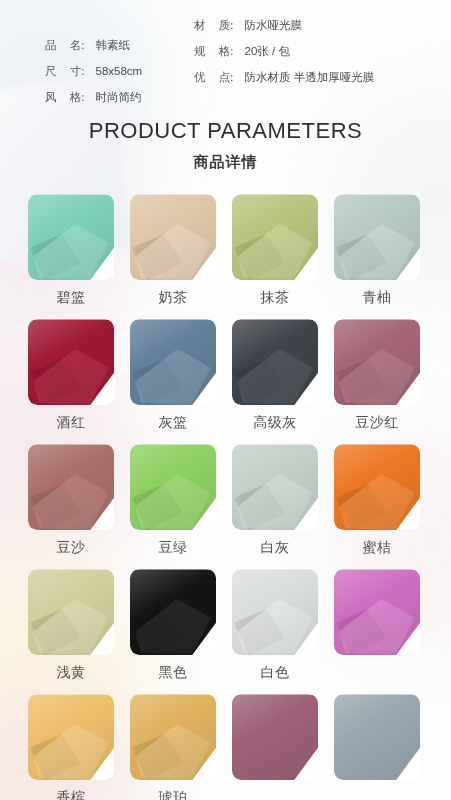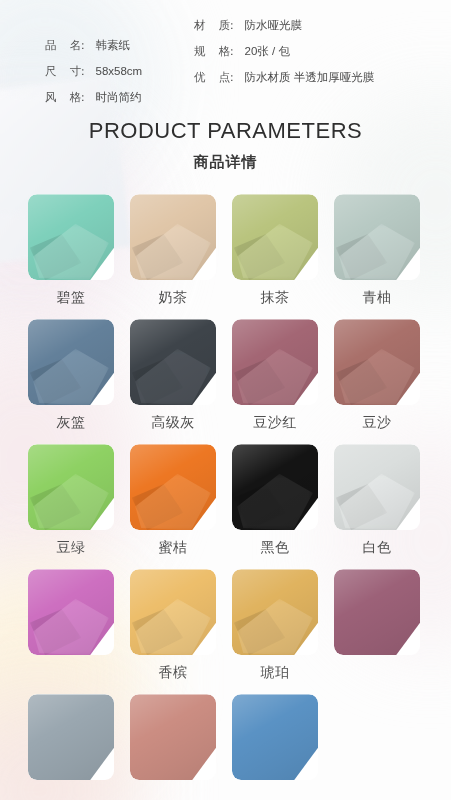--- a/index.html
+++ b/index.html
@@ -287,20 +287,30 @@
           <div class="sheet-body" style="background: rgb(183, 201, 195);">
             <div class="fold-2"></div>
             <div class="fold" style="background: rgb(210, 222, 219); opacity: 0.55;"></div>
           </div>
           <div class="sheen"></div>
         </div>
         <div class="swatch-label">青柚</div>
       </div>
       <div class="cell">
         <div class="swatch">
+          <div class="sheet-body" style="background: rgb(158, 25, 51);">
+            <div class="fold-2"></div>
+            <div class="fold" style="background: rgb(185, 58, 81); opacity: 0.55;"></div>
+          </div>
+          <div class="sheen"></div>
+        </div>
+        <div class="swatch-label">酒红</div>
+      </div>
+      <div class="cell">
+        <div class="swatch">
           <div class="sheet-body" style="background: rgb(99, 128, 154);">
             <div class="fold-2"></div>
             <div class="fold" style="background: rgb(138, 163, 184); opacity: 0.55;"></div>
           </div>
           <div class="sheen"></div>
         </div>
         <div class="swatch-label">灰篮</div>
       </div>
       <div class="cell">
         <div class="swatch">
@@ -337,30 +347,50 @@
           <div class="sheet-body" style="background: rgb(142, 209, 99);">
             <div class="fold-2"></div>
             <div class="fold" style="background: rgb(172, 223, 138); opacity: 0.55;"></div>
           </div>
           <div class="sheen"></div>
         </div>
         <div class="swatch-label">豆绿</div>
       </div>
       <div class="cell">
         <div class="swatch">
+          <div class="sheet-body" style="background: rgb(195, 208, 200);">
+            <div class="fold-2"></div>
+            <div class="fold" style="background: rgb(219, 228, 221); opacity: 0.55;"></div>
+          </div>
+          <div class="sheen"></div>
+        </div>
+        <div class="swatch-label">白灰</div>
+      </div>
+      <div class="cell">
+        <div class="swatch">
           <div class="sheet-body" style="background: rgb(237, 119, 35);">
             <div class="fold-2"></div>
             <div class="fold" style="background: rgb(245, 152, 81); opacity: 0.55;"></div>
           </div>
           <div class="sheen"></div>
         </div>
         <div class="swatch-label">蜜桔</div>
       </div>
       <div class="cell">
         <div class="swatch">
+          <div class="sheet-body" style="background: rgb(210, 206, 157);">
+            <div class="fold-2"></div>
+            <div class="fold" style="background: rgb(227, 224, 188); opacity: 0.55;"></div>
+          </div>
+          <div class="sheen"></div>
+        </div>
+        <div class="swatch-label">浅黄</div>
+      </div>
+      <div class="cell">
+        <div class="swatch">
           <div class="sheet-body" style="background: rgb(20, 20, 20);">
             <div class="fold-2"></div>
             <div class="fold" style="background: rgb(52, 52, 52); opacity: 0.55;"></div>
           </div>
           <div class="sheen"></div>
         </div>
         <div class="swatch-label">黑色</div>
       </div>
       <div class="cell">
         <div class="swatch">

